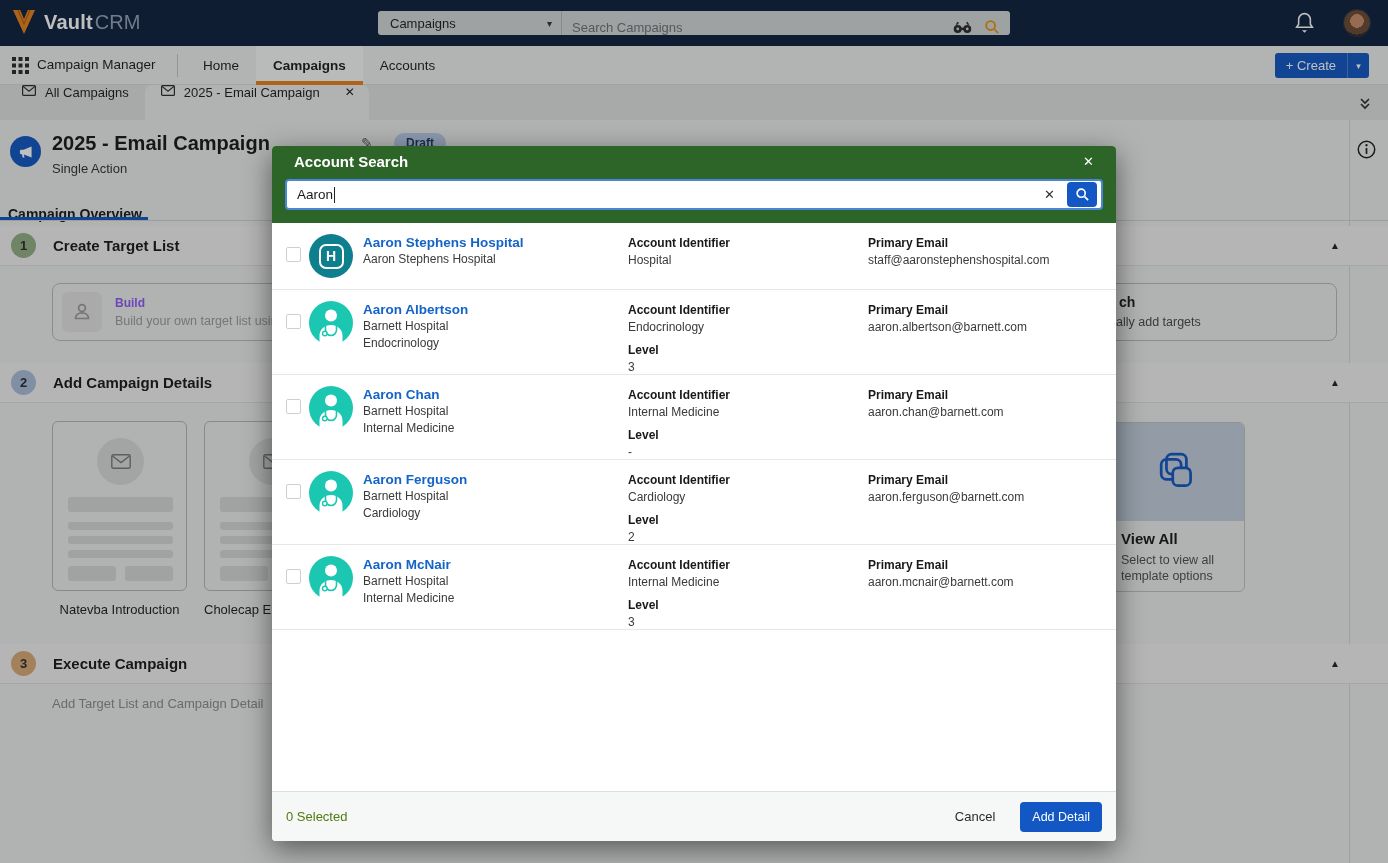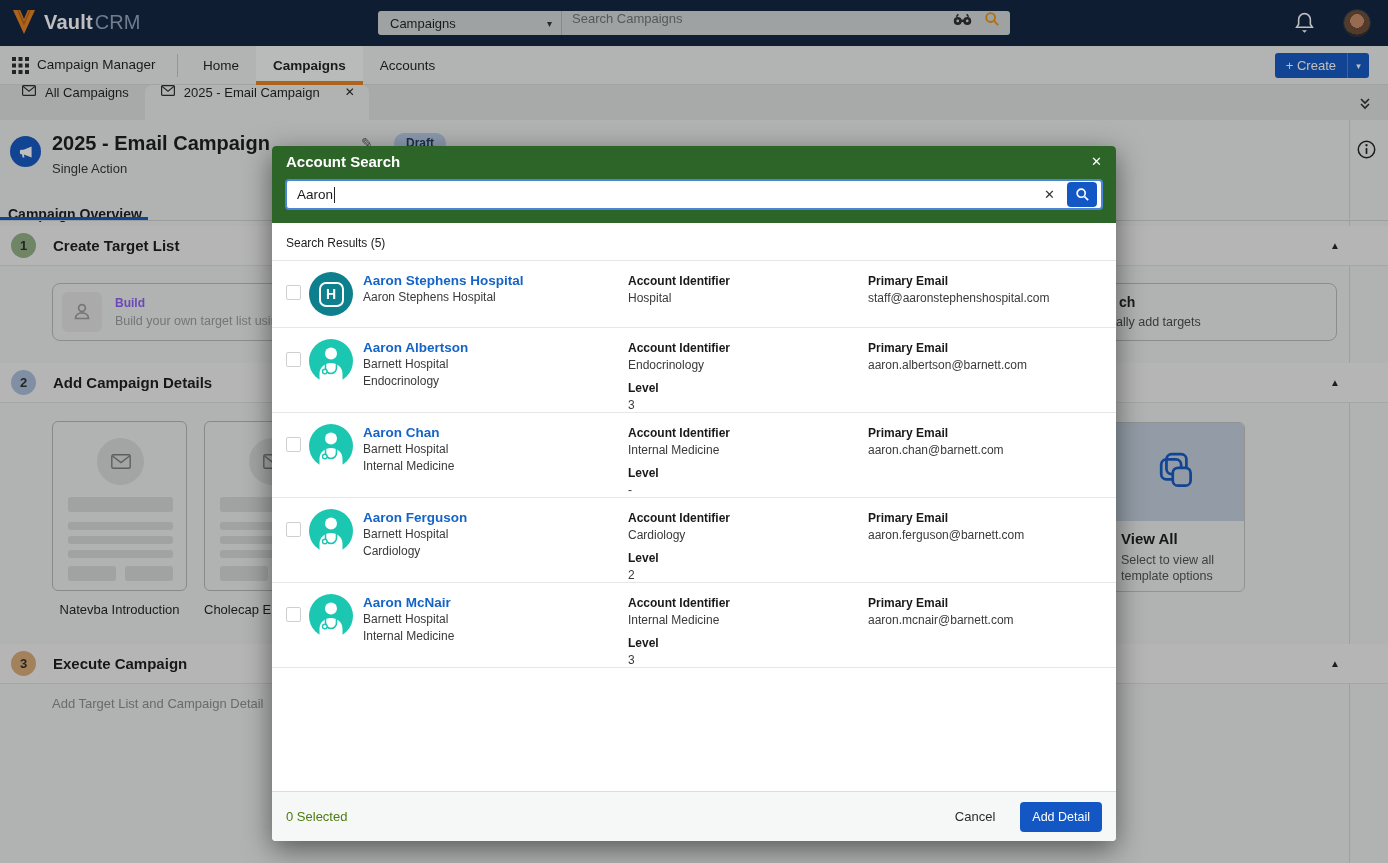--- a/index.html
+++ b/index.html
@@ -7,21 +7,21 @@
   body{position:relative;font-family:"Liberation Sans",sans-serif;background:#ecedee;overflow:hidden}
 
   
   .top-header{position:absolute;top:0;left:0;right:0;height:46px;background:#0f2240;z-index:1}
   .logo{position:absolute;left:12px;top:9px;display:flex;align-items:center;gap:8px}
   .brand-vault{font-size:20px;font-weight:bold;color:#fff;letter-spacing:.2px}
   .brand-crm{font-size:20px;color:#93a3b8;margin-left:2px}
   .scope-search{position:absolute;left:378px;top:11px;display:flex}
   .scope{width:184px;height:24px;background:#d4d7d9;border-radius:3px 0 0 3px;display:flex;align-items:center;padding:0 9px 0 12px;font-size:13px;color:#1f1f1f;border-right:1px solid #b3b6b8}
   .scope-caret{margin-left:auto;font-size:10px;color:#333}
-  .hsearch{width:448px;height:24px;background:#d4d7d9;border-radius:0 3px 3px 0;display:flex;align-items:flex-start;padding:0 10px}
+  .hsearch{width:448px;height:24px;background:#d4d7d9;border-radius:0 3px 3px 0;display:flex;align-items:flex-end;padding:0 10px}
   .hsearch input{flex:1;background:transparent;border:none;outline:none;font-size:13px;color:#444}
   .hsearch input::placeholder{color:#6e7378}
   .hsearch .hicons{display:flex;align-items:center;gap:12px}
   .bell{position:absolute;left:1294px;top:11px}
   .avatar-top{position:absolute;left:1343px;top:9px;width:28px;height:28px;border-radius:50%;background:radial-gradient(circle at 50% 42%,#c98c6a 0 34%,#6b4a35 35% 68%,#35251b 69%);border:1px solid #24364f}
 
   
   .nav-bar{position:absolute;top:46px;left:0;right:0;height:39px;background:#edefef;border-bottom:1px solid #d7d9d9;z-index:1}
   .waffle{position:absolute;left:12px;top:11px}
   .app-name{position:absolute;left:37px;top:11px;font-size:13.5px;color:#1d1d1d}
@@ -73,21 +73,21 @@
   .viewall-card{position:absolute;left:1110px;top:302px;width:135px;height:170px;border:1px solid #c0c2c2;border-radius:6px;overflow:hidden}
   .viewall-img{height:98px;background:#c3cfdd;display:flex;align-items:center;justify-content:center}
   .viewall-body{padding:9px 10px}
   .viewall-title{font-size:15px;font-weight:bold;color:#1a1a1a}
   .viewall-desc{font-size:12.5px;color:#4f5050;line-height:16px;margin-top:5px}
   .exec-note{position:absolute;left:52px;top:576px;font-size:13px;color:#8b8c8c;white-space:nowrap}
 
   
   .dim{position:absolute;inset:0;background:rgba(18,18,20,.27);z-index:40}
   .modal{position:absolute;left:272px;top:146px;width:844px;height:695px;z-index:50;display:flex;flex-direction:column;background:#fff;border-radius:4px;overflow:hidden;box-shadow:0 8px 28px rgba(0,0,0,.5)}
-  .modal-header{height:31px;background:#2d6428;display:flex;align-items:center;padding:0 14px;flex:none}
+  .modal-header{height:31px;background:#2d6428;display:flex;align-items:center;padding:0 22px;flex:none}
   .modal-title{font-size:15px;font-weight:bold;color:#fff}
   .modal-close{margin-left:auto;color:#fff;font-size:13px;background:none;border:none}
   .modal-searchzone{height:46px;background:#2d6428;padding:2px 13px 0;flex:none}
   .msearch{height:31px;background:#fff;border:2px solid #4a86d8;border-radius:4px;display:flex;align-items:center;padding:0 4px 0 10px}
   .msearch-text{font-size:13.5px;color:#1a1a1a}
   .caret-line{width:1px;height:16px;background:#222;margin-left:1px}
   .msearch-clear{margin-left:auto;font-size:13px;color:#333;background:none;border:none;padding:0 12px}
   .msearch-btn{width:30px;height:25px;background:#1257c4;border:none;border-radius:4px;display:flex;align-items:center;justify-content:center;flex:none}
   .modal-body{flex:1;background:#fff;overflow:hidden}
   .results-label{padding:13px 14px 10px;font-size:12px;color:#222;border-bottom:1px solid #e7e7e7}
@@ -325,21 +325,20 @@
       <button class="msearch-clear">✕</button>
       <button class="msearch-btn">
         <svg width="15" height="15" viewBox="0 0 16 16">
             <circle cx="6.6" cy="6.6" r="4.3" fill="none" stroke="#fff" stroke-width="1.8"></circle>
             <path d="M10.2 10.2L14 14" stroke="#fff" stroke-width="1.8"></path>
           </svg>
       </button>
     </div>
   </div>
   <div class="modal-body">
-    <div class="results-label">Search Results (5)</div>
     <div id="results-list">
   <div class="result-row">
     <span class="checkbox"></span>
     <span class="avatar hospital">
 
       <span class="hosp-glyph">H</span>
     </span>
     <span class="name-col">
       <a href="#" class="acct-name">Aaron Stephens Hospital</a>
       <span class="sublines"><span class="subline" style="display: block;">Aaron Stephens Hospital</span></span>

